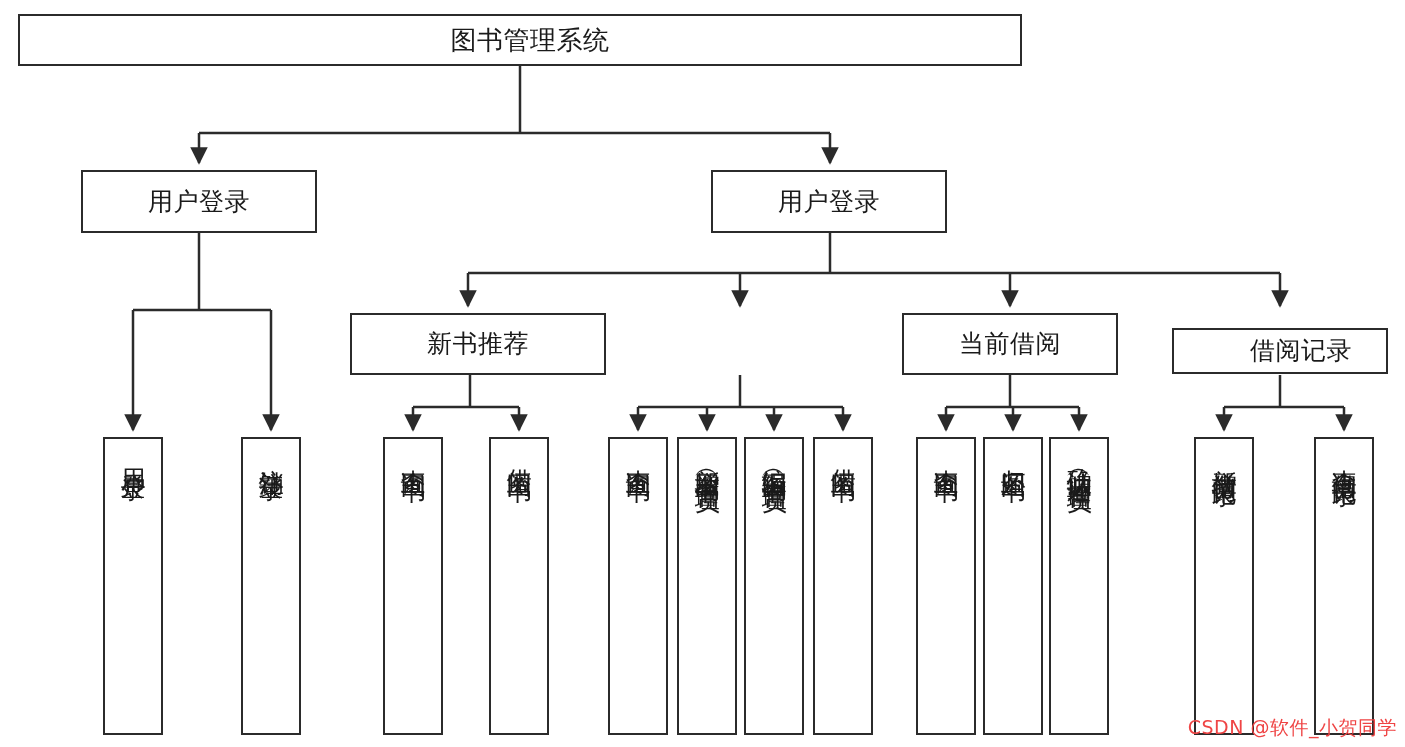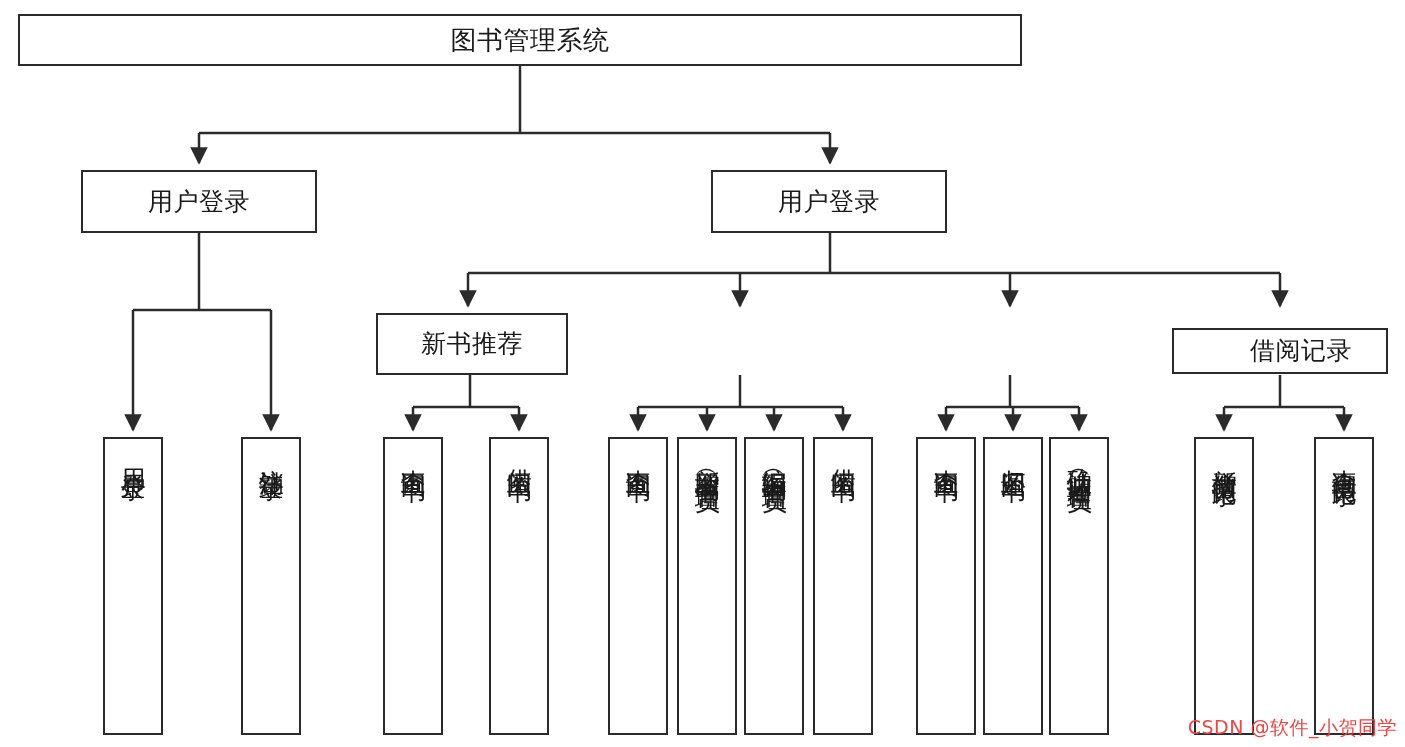--- a/index.html
+++ b/index.html
@@ -135,22 +135,25 @@
     <span class="label">图书管理系统</span>
   </div>
 
   <div class="node h" style="left:81px; top:170px; width:236px; height:63px;">
     <span class="label">用户登录</span>
   </div>
   <div class="node h" style="left:711px; top:170px; width:236px; height:63px;">
     <span class="label">用户登录</span>
   </div>
 
-  <div class="node h" style="left:376px; top:313px; width:192px; height:62px;">
+  <div class="node h" style="left:350px; top:313px; width:256px; height:62px;">
     <span class="label">新书推荐</span>
+  </div>
+  <div class="node h" style="left:902px; top:313px; width:216px; height:62px;">
+    <span class="label">当前借阅</span>
   </div>
   <div class="node h" style="left:1172px; top:328px; width:216px; height:46px;padding-left:42px;">
     <span class="label">借阅记录</span>
   </div>
 
   <div class="node v" style="left:103px; top:437px; width:60px; height:298px;">
     <span class="label">用户登录</span>
   </div>
   <div class="node v" style="left:241px; top:437px; width:60px; height:298px;">
     <span class="label">注销登录</span>

